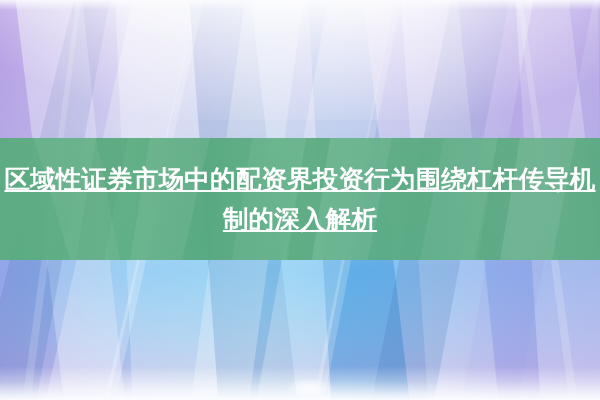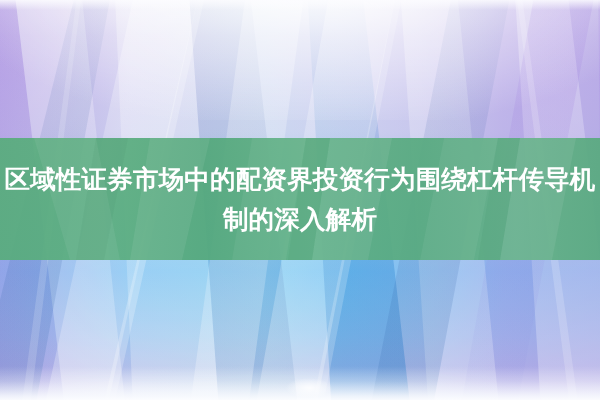--- a/index.html
+++ b/index.html
@@ -139,20 +139,21 @@
     text-align: center;
     color: #ffffff;
     font-size: 25.5px;
     font-weight: bold;
     line-height: 40px;
     letter-spacing: 0.2px;
     padding: 0 4px;
     box-sizing: border-box;
     white-space: normal;
     word-break: break-all;
+    text-decoration: underline;
   }
 </style>
 </head>
 <body>
 
 <div id="banner">
 
   <div class="bg-base"></div>
   <div class="bg-hue"></div>
 

